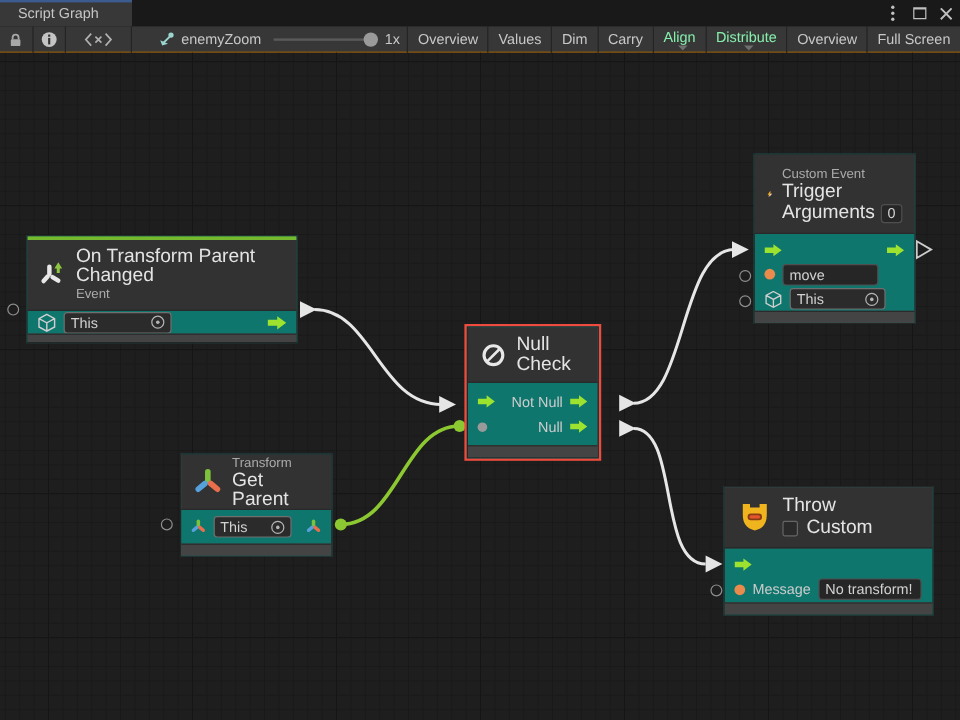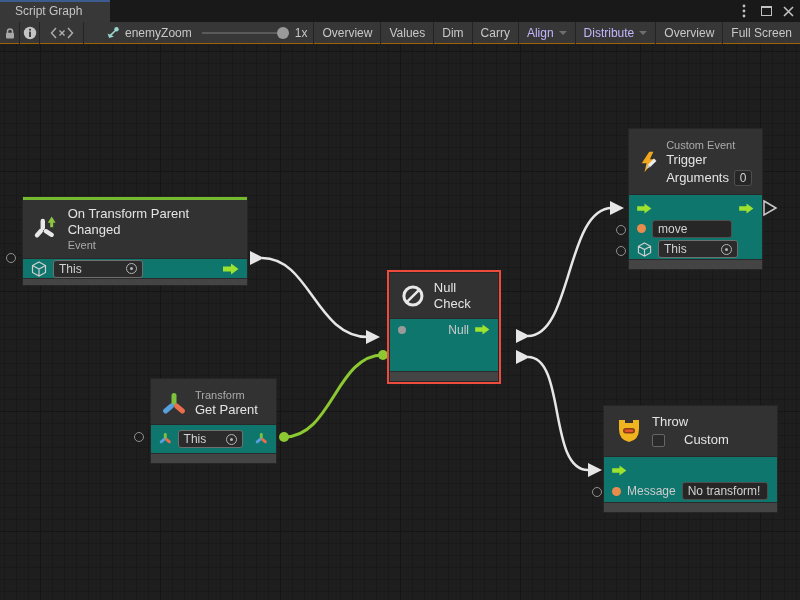--- a/index.html
+++ b/index.html
@@ -18,21 +18,21 @@
 
   
   .toolbar { position:absolute; left:0; top:22px; width:800px; height:22px; background:#373737;
              border-bottom:1px solid #a16207; display:flex; align-items:center;
              font-size:12px; color:#c8c8c8; }
   .tb-btn { height:22px; display:flex; align-items:center; justify-content:center;
             padding:0 8px; border-right:1px solid #242424; cursor:pointer; white-space:nowrap; }
   .tb-icon-btn { width:30px; padding:0; }
   .tb-right { margin-left:auto; display:flex; height:22px; }
   .tb-right .tb-btn { border-left:1px solid #242424; border-right:none; }
-  .tb-btn.disabled { color:#c4b5fd; }
+  .tb-btn.disabled { color:#86efac;flex-direction:column; }
   .caret { width:0; height:0; border-left:4px solid transparent; border-right:4px solid transparent;
            border-top:4px solid #6f6f6f; margin-left:5px; }
   .graph-ref { display:flex; align-items:center; gap:5px; margin-left:22px; }
   .zoom-wrap { display:flex; align-items:center; }
   .zoom-track { position:relative; width:85px; height:2px; background:#5a5a5a; margin-left:10px; }
   .zoom-handle { position:absolute; right:-2px; top:-5px; width:12px; height:12px;
                  border-radius:50%; background:#9a9a9a; cursor:pointer; }
   .zoom-val { margin-left:8px; margin-right:6px; }
 
   
@@ -47,21 +47,21 @@
     background-position:40px 0, 0 7px, 4px 0, 0 7px; }
 
   .wires { position:absolute; left:0; top:0; width:800px; height:600px; z-index:2; pointer-events:none; }
 
   
   .node { position:absolute; z-index:3; background:#0f766e; border:1px solid #262626;
           color:#e0e0e0; display:flex; flex-direction:column; }
   .node.selected { box-shadow:0 0 0 2px #ee4b3e; }
   .nhead { background:#323232; border-bottom:1px solid #292929; display:flex;
            align-items:center; gap:8px; padding:6px 10px; }
-  .nhead .ttl { font-size:13px; color:#e4e4e4; line-height:16px; }
+  .nhead .ttl { font-size:16px; color:#e4e4e4; line-height:16px; }
   .nhead .sub { font-size:11px; color:#ababab; line-height:14px; }
   .nfoot { height:10px; background:#444444; border-top:1px solid #2b2b2b; margin-top:auto; }
   .nrow { display:flex; align-items:center; padding:0 8px; gap:6px; }
   .field { background:#2b2b2b; border:1px solid #6f6f6f; border-radius:3px; height:18px;
            display:flex; align-items:center; justify-content:space-between; gap:4px;
            padding:0 5px; font-size:12px; color:#d2d2d2; cursor:text; }
   .field.dark { background:#262626; border-color:#4f4f4f; }
   .target-ic { width:11px; height:11px; border:1px solid #b5b5b5; border-radius:50%;
                display:flex; align-items:center; justify-content:center; flex:0 0 auto; }
   .target-ic::after { content:""; width:3px; height:3px; border-radius:50%; background:#b5b5b5; }
@@ -223,33 +223,43 @@
   </div>
 
   <div class="node selected" style="left:389px; top:272px; width:110px; height:110px;">
     <div class="nhead" style="height:46px;">
       <svg width="30" height="30" viewBox="0 0 30 30">
         <circle cx="15" cy="15" r="10.5" stroke="#e8e8e8" stroke-width="3.5" fill="none"></circle>
         <path d="M7.5 22.5 L22.5 7.5" stroke="#e8e8e8" stroke-width="3"></path>
       </svg>
       <div class="ttl">Null Check</div>
     </div>
+    <div class="nrow" style="height:21px; margin-top:5px;">
+      <svg width="15" height="11" viewBox="0 0 16 12">
+        <path d="M0 3.5 H8 V0.5 L15.5 6 L8 11.5 V8.5 H0 Z" fill="#9ce22f"></path>
+      </svg>
+      <span class="spacer"></span>
+      <span class="lbl12">Not Null</span>
+      <svg width="15" height="11" viewBox="0 0 16 12">
+        <path d="M0 3.5 H8 V0.5 L15.5 6 L8 11.5 V8.5 H0 Z" fill="#9ce22f"></path>
+      </svg>
+    </div>
     <div class="nrow" style="height:21px;">
       <span class="dot gray"></span>
       <span class="spacer"></span>
       <span class="lbl12">Null</span>
       <svg width="15" height="11" viewBox="0 0 16 12">
         <path d="M0 3.5 H8 V0.5 L15.5 6 L8 11.5 V8.5 H0 Z" fill="#9ce22f"></path>
       </svg>
     </div>
     <div class="nfoot"></div>
   </div>
 
   <div class="node" style="left:150px; top:378px; width:127px; height:86px;">
-    <div class="nhead" style="height:46px;align-items:flex-end;">
+    <div class="nhead" style="height:46px;">
       <svg width="26" height="26" viewBox="0 0 26 26">
         <path d="M13 3.5 V11" stroke="#7cc23c" stroke-width="5" stroke-linecap="round"></path>
         <path d="M10.5 14 L4.5 19" stroke="#56a0dc" stroke-width="5" stroke-linecap="round"></path>
         <path d="M15.5 14 L21.5 19" stroke="#e96e4c" stroke-width="5" stroke-linecap="round"></path>
       </svg>
       <div>
         <div class="sub">Transform</div>
         <div class="ttl">Get Parent</div>
       </div>
     </div>
@@ -320,21 +330,21 @@
 
   <div class="node" style="left:603px; top:405px; width:175px; height:108px;">
     <div class="nhead" style="height:52px;">
       <svg width="30" height="28" viewBox="0 0 30 28">
         <path d="M5 3 h6 v3 h8 V3 h6 v9 q0 11 -10 13 q-10 -2 -10 -13 Z" fill="#f0b41e"></path>
         <rect x="9" y="11" width="12" height="5.5" rx="2.75" fill="#8a3c14"></rect>
         <rect x="10.6" y="12.4" width="8.8" height="2.7" rx="1.35" fill="#e4572e"></rect>
       </svg>
       <div>
         <div class="ttl">Throw</div>
-        <div style="display:flex; align-items:center; gap:19px; margin-top:2px;">
+        <div style="display:flex; align-items:center; gap:7px; margin-top:2px;">
           <span class="checkbox"></span>
           <span class="ttl">Custom</span>
         </div>
       </div>
     </div>
     <div class="nrow" style="height:21px; margin-top:3px;">
       <svg width="15" height="11" viewBox="0 0 16 12">
         <path d="M0 3.5 H8 V0.5 L15.5 6 L8 11.5 V8.5 H0 Z" fill="#9ce22f"></path>
       </svg>
     </div>

